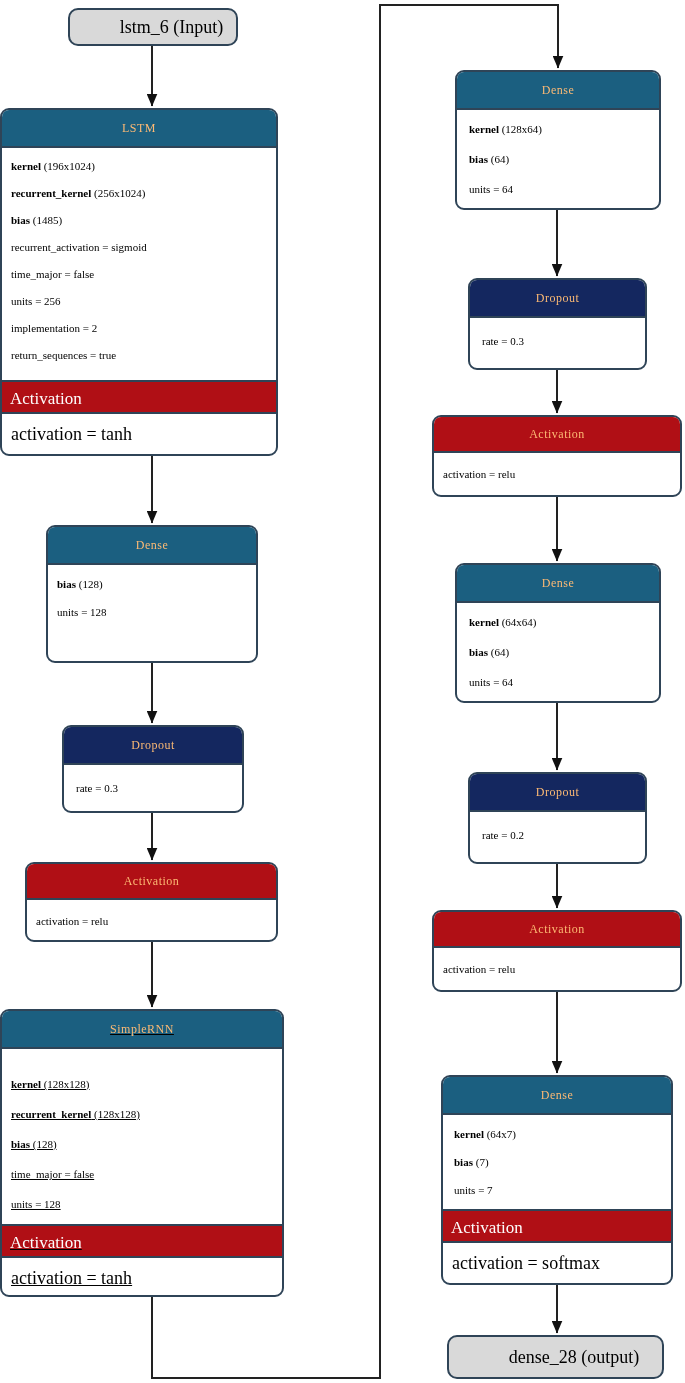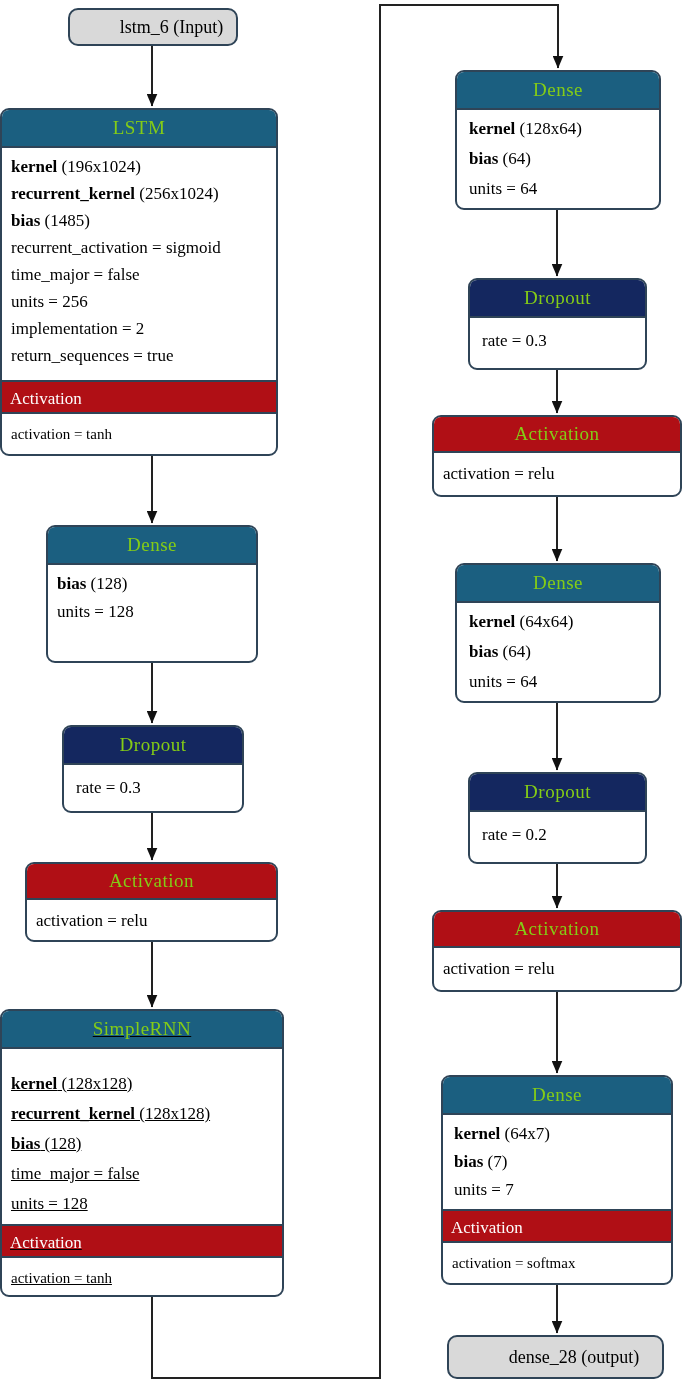--- a/index.html
+++ b/index.html
@@ -22,43 +22,43 @@
     display: flex;
     flex-direction: column;
     overflow: hidden;
   }
   .hdr {
     flex: 0 0 auto;
     height: 38px;
     display: flex;
     align-items: center;
     justify-content: center;
-    color: #84cc16;
-    font-size: 19px;
+    color: #fdba74;
+    font-size: 12px;
     letter-spacing: 0.5px;
     border-bottom: 2px solid var(--border, #2f4457);
   }
   .hdr.teal { background: var(--teal, #1b5f80); }
   .hdr.navy { background: var(--navy, #14275f); }
   .hdr.red  { background: var(--red,  #b00f15); }
-  .params { flex: 1 1 auto; padding: 5px 9px; font-size: 17px; line-height: 28px; }
+  .params { flex: 1 1 auto; padding: 5px 9px; font-size: 11px; line-height: 28px; }
   .pline { white-space: pre; }
   .pname { font-weight: 700; }
   .actbar {
     flex: 0 0 auto;
     height: 34px;
     padding: 2px 8px 0;
     line-height: 30px;
     background: var(--red, #b00f15);
     color: #fdfdfd;
     font-size: 17px;
     border-top: 2px solid var(--border, #2f4457);
     border-bottom: 2px solid var(--border, #2f4457);
   }
-  .actval { flex: 0 0 auto; padding: 6px 9px; font-size: 15px; line-height: 28px; white-space: pre; }
+  .actval { flex: 0 0 auto; padding: 6px 9px; font-size: 18px; line-height: 28px; white-space: pre; }
   .node {
     position: absolute;
     background: var(--node_fill, #d9d9d9);
     border: 2px solid var(--border, #2f4457);
     border-radius: 10px;
     display: flex;
     align-items: center;
     justify-content: center;
     font-size: 18px;
     padding-left: 37px;

